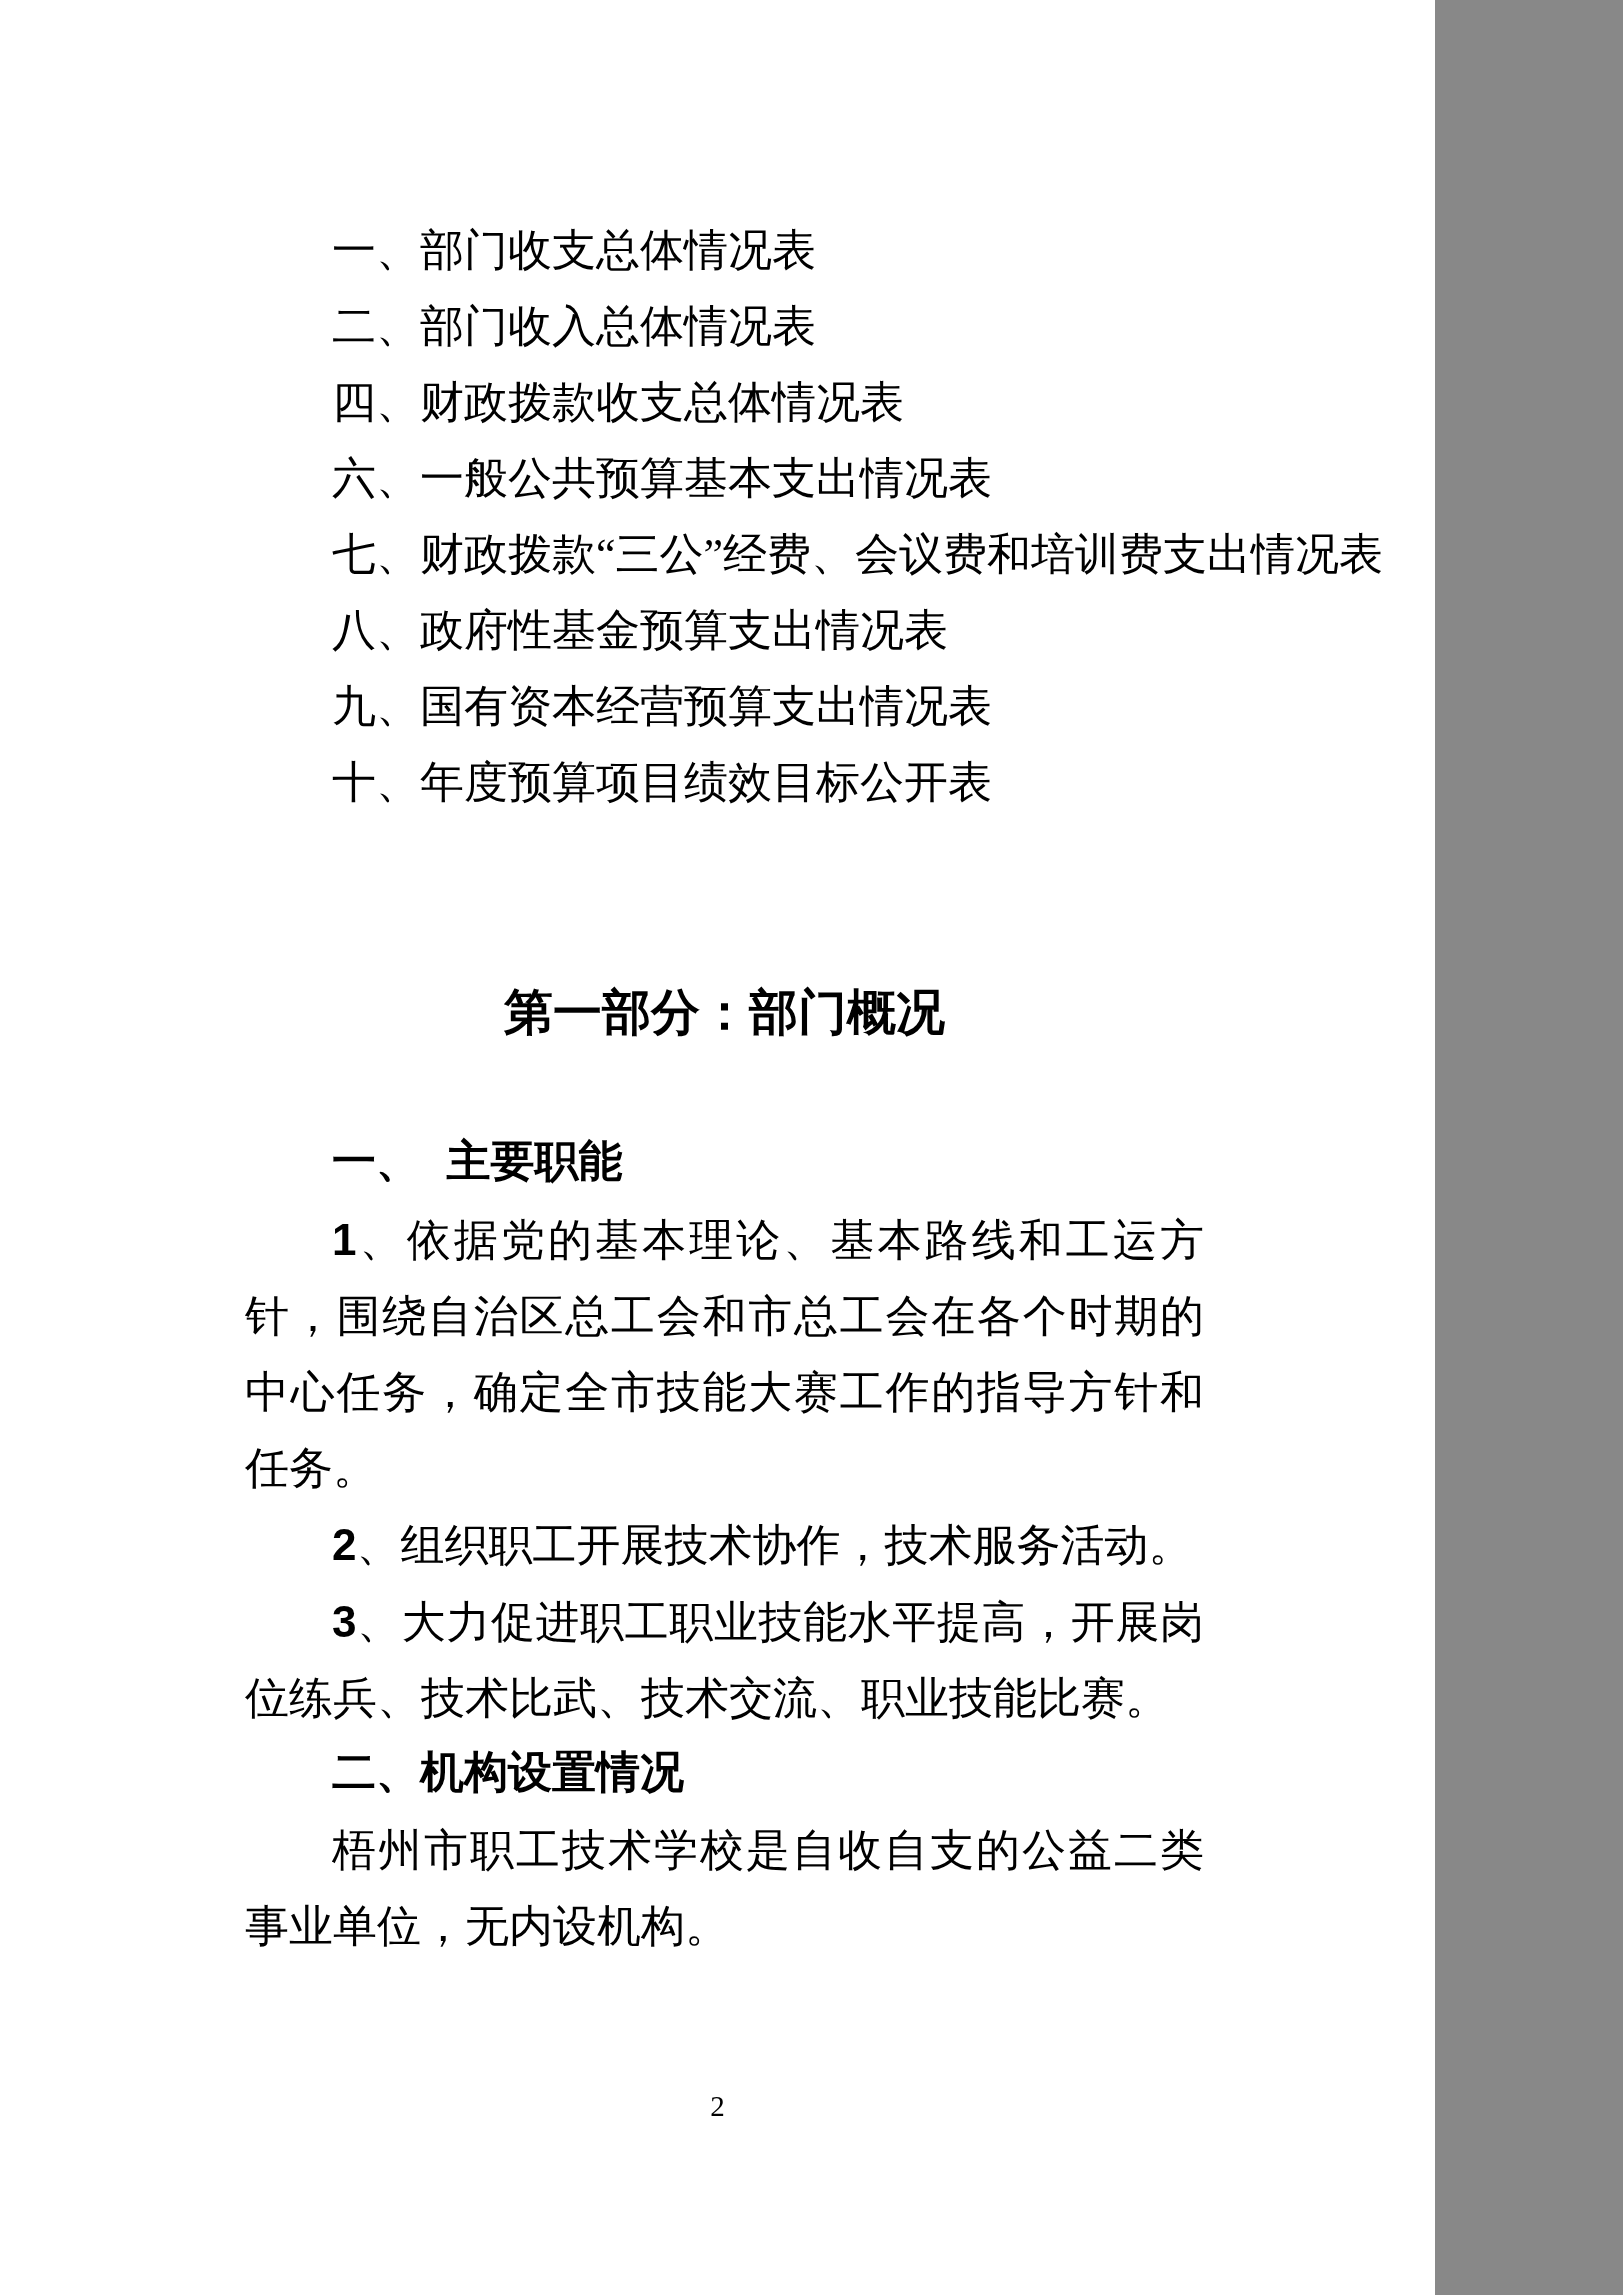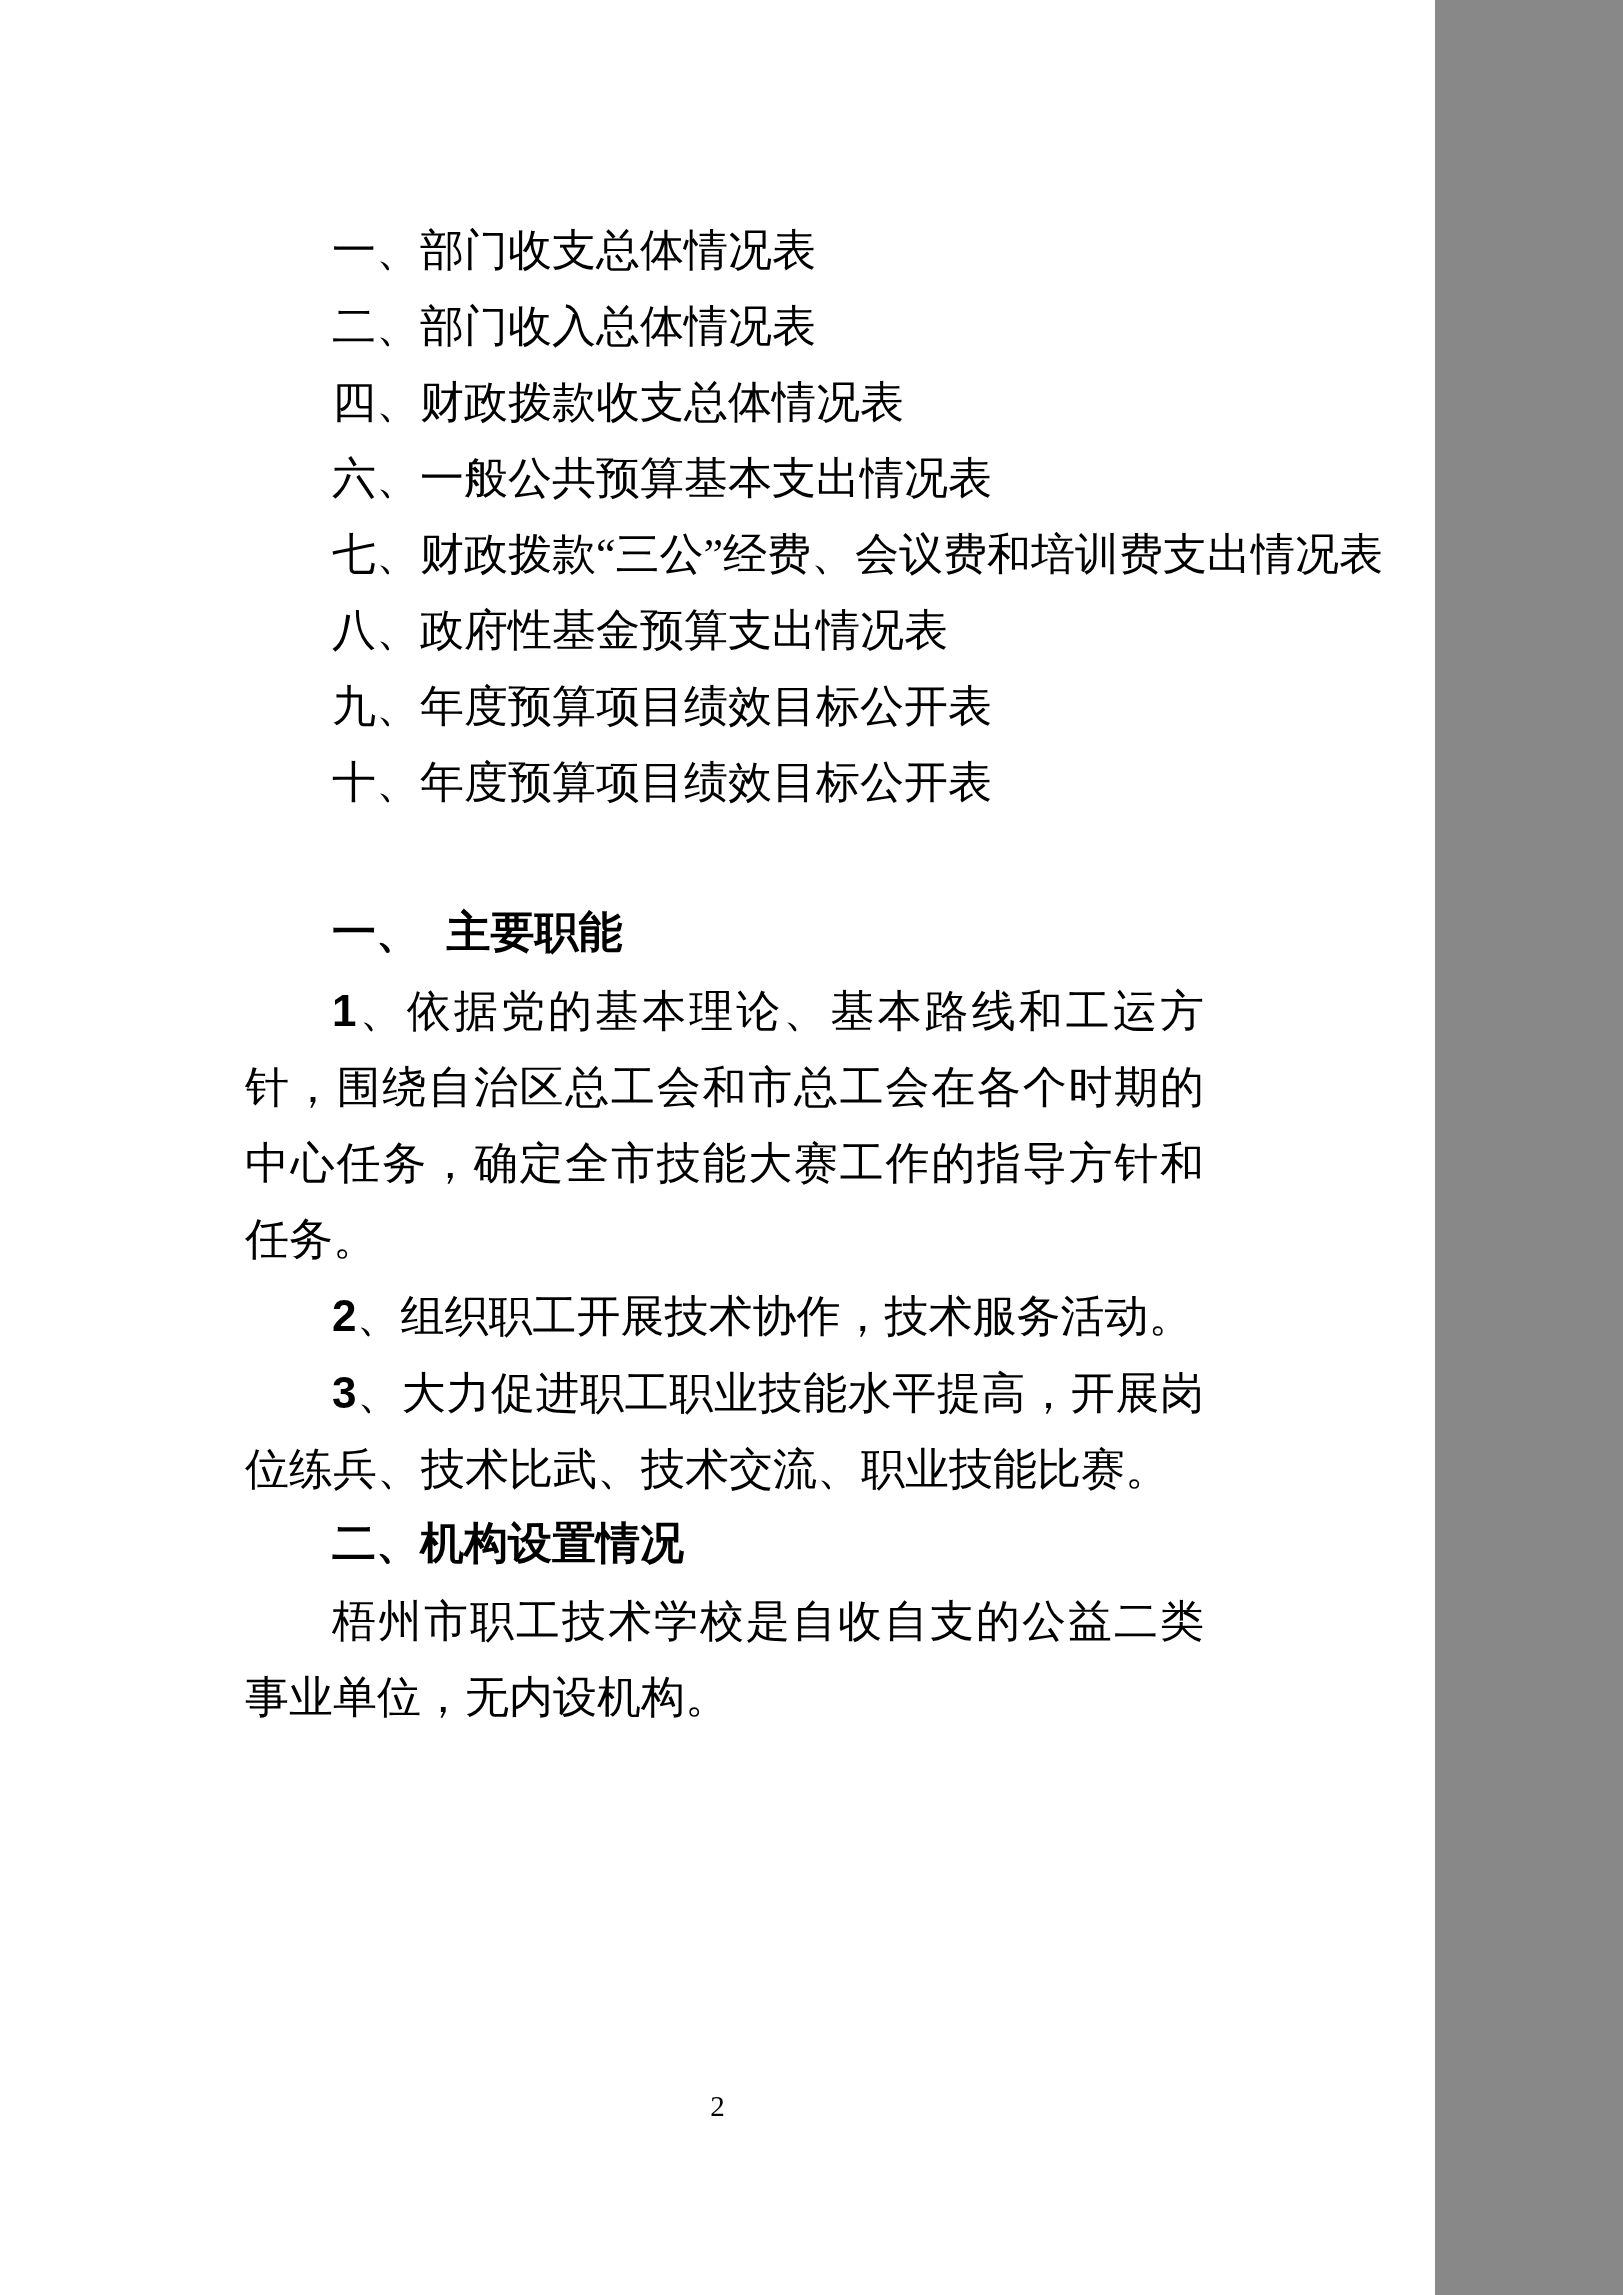--- a/index.html
+++ b/index.html
@@ -69,24 +69,25 @@
 <div class="page">
   <div class="content">
 
     <div class="toc">
       <p>一、部门收支总体情况表</p>
       <p>二、部门收入总体情况表</p>
       <p>四、财政拨款收支总体情况表</p>
       <p>六、一般公共预算基本支出情况表</p>
       <p>七、财政拨款“三公”经费、会议费和培训费支出情况表</p>
       <p>八、政府性基金预算支出情况表</p>
-      <p>九、年度预算项目绩效目标公开表</p>
+      <p>九、国有资本经营预算支出情况表</p>
       <p>十、年度预算项目绩效目标公开表</p>
     </div>
 
+    <p class="part-heading">第一部分：部门概况</p>
 
     <p class="sec-heading gap-before">一、 主要职能</p>
 
     <p class="para"><span class="num">1</span><span>、依据党的基本理论、基本路线和工运方针，围绕自治区总工会和市总工会在各个时期的中心任务，确定全市技能大赛工作的指导方针和任务。</span></p>
 
     <p class="para"><span class="num">2</span><span>、组织职工开展技术协作，技术服务活动。</span></p>
 
     <p class="para"><span class="num">3</span><span>、大力促进职工职业技能水平提高，开展岗位练兵、技术比武、技术交流、职业技能比赛。</span></p>
 
     <p class="sec-heading">二、机构设置情况</p>

